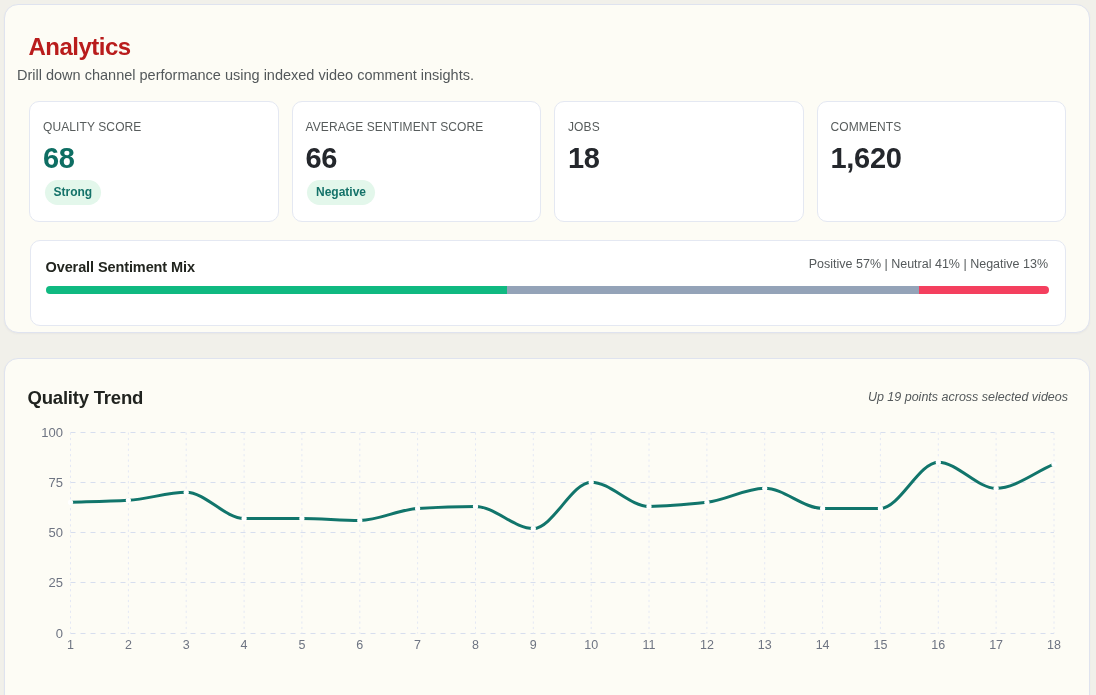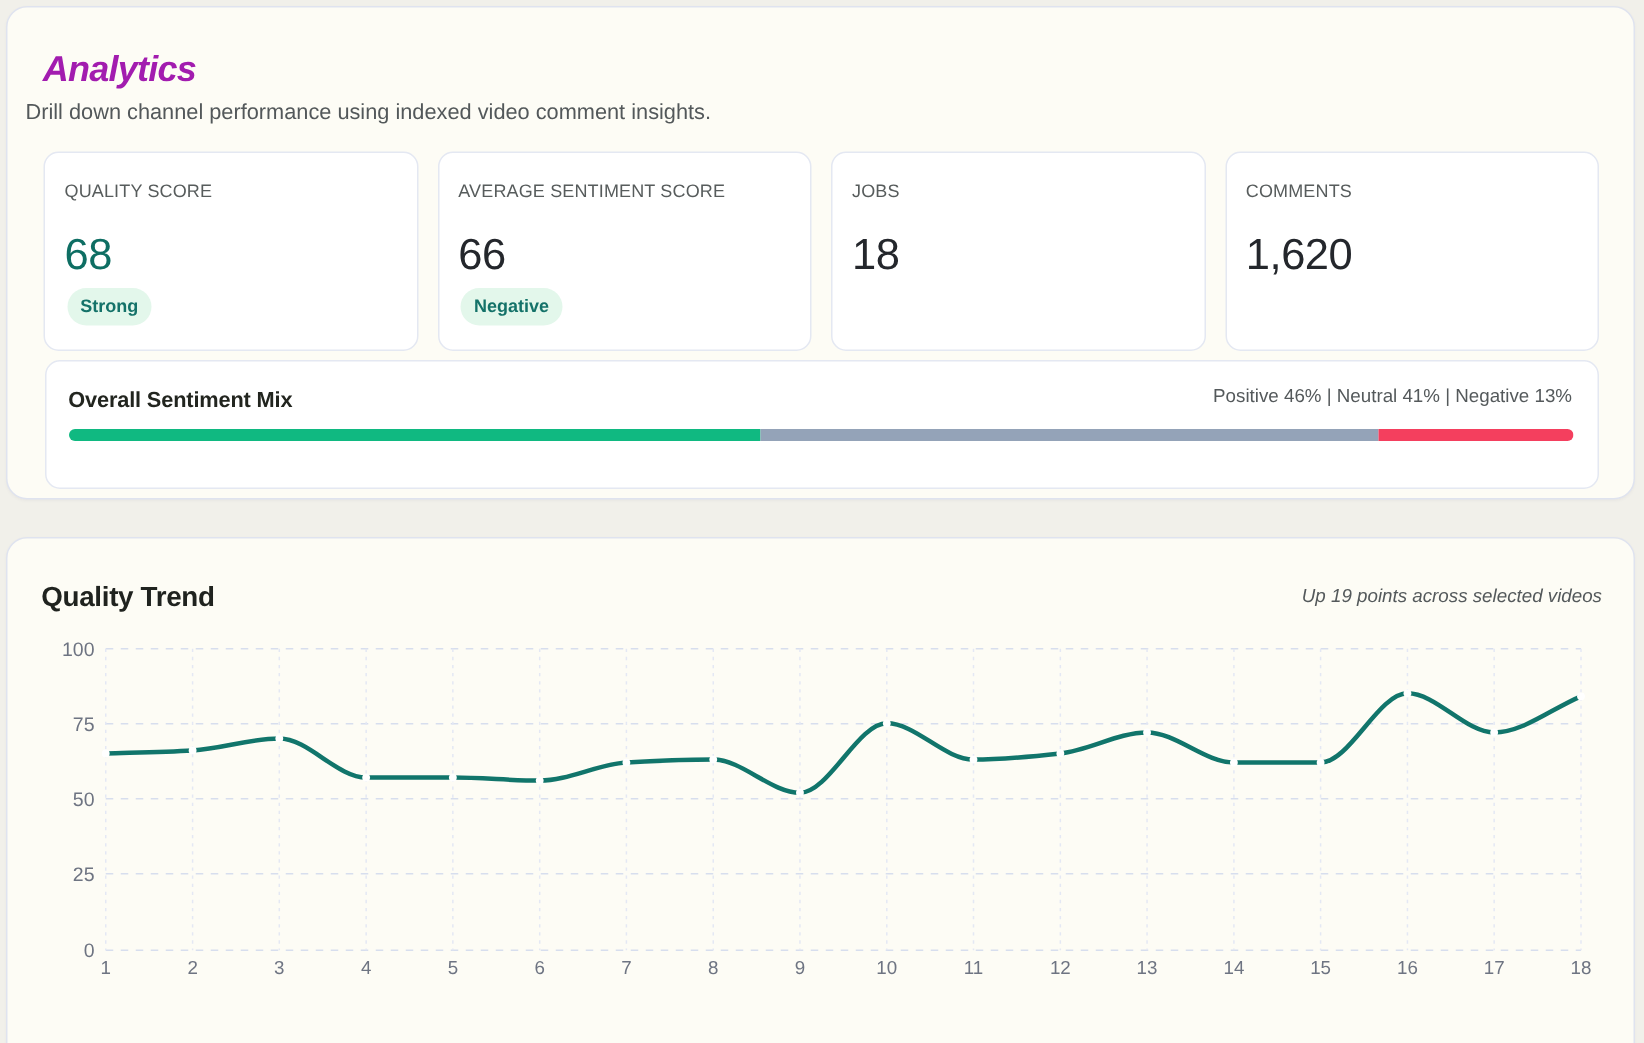--- a/index.html
+++ b/index.html
@@ -1,25 +1,25 @@
 <!DOCTYPE html>
 <html><head>
 <meta charset="utf-8">
 <style>
   * { margin:0; padding:0; box-sizing:border-box; }
   html,body { width:1096px; height:695px; background:#f1f0ea; font-family:"Liberation Sans", sans-serif; overflow:hidden; }
   .bigcard { position:absolute; left:4px; width:1086px; background:#fdfcf5; border:1px solid #dfe3ef; border-radius:14px; box-shadow:0 1px 2px rgba(70,80,110,0.05); }
   #card1 { top:4px; height:329px; }
   #card2 { top:358px; height:411px; }
-  h1 { position:absolute; left:23.5px; top:28px; font-size:24px; font-weight:700; color:#a21caf; letter-spacing:-0.5px;font-style:italic; }
+  h1 { position:absolute; left:23.5px; top:28px; font-size:24px; font-weight:700; color:#b91c1c; letter-spacing:-0.5px; }
   .subtitle { position:absolute; left:12px; top:62px; font-size:14.5px; color:#53585a; }
   .stats { position:absolute; left:24px; top:96px; width:1037px; height:110px; display:grid; grid-template-columns:repeat(4,1fr); gap:13px; }
   .stat { background:#ffffff; border:1px solid #e4e8f2; border-radius:10px; padding:16px 13px; position:relative; }
   .stat .label { font-size:12px; letter-spacing:0.1px; color:#575c5c; margin-top:2px; }
-  .stat .num { font-size:29px; font-weight:400; margin-top:20px; color:#24272c; letter-spacing:-0.3px;}
+  .stat .num { font-size:29px; font-weight:700; margin-top:8px; color:#24272c; letter-spacing:-0.3px;}
   .stat .num.teal { color:#0e6e63; }
   .badge { display:inline-block; margin-top:5px; margin-left:1.5px; background:#e3f7eb; color:#147269; font-size:12px; font-weight:700; padding:5px 9px 6px; border-radius:999px; }
   .sentiment { position:absolute; left:25px; top:235px; width:1036px; height:86px; background:#ffffff; border:1px solid #e4e8f2; border-radius:10px; }
   .sentiment .t { position:absolute; left:14.5px; top:18px; font-size:14.5px; font-weight:700; color:#22251f; letter-spacing:-0.1px; }
   .sentiment .r { position:absolute; right:17px; top:16px; font-size:12.5px; color:#54595b; }
   .bar { position:absolute; left:15px; right:16px; top:45px; height:8px; border-radius:999px; overflow:hidden; display:flex; }
   .bar .g { width:46%; background:#10b981; }
   .bar .n { width:41%; background:#94a3b8; }
   .bar .e { width:13%; background:#f43f5e; }
   .qt-title { position:absolute; left:22.5px; top:27.5px; font-size:18.5px; font-weight:700; color:#20231f; letter-spacing:-0.2px; }
@@ -46,21 +46,21 @@
       <div class="label">JOBS</div>
       <div class="num">18</div>
     </div>
     <div class="stat">
       <div class="label">COMMENTS</div>
       <div class="num">1,620</div>
     </div>
   </div>
   <div class="sentiment">
     <div class="t">Overall Sentiment Mix</div>
-    <div class="r">Positive 46% | Neutral 41% | Negative 13%</div>
+    <div class="r">Positive 57% | Neutral 41% | Negative 13%</div>
     <div class="bar">
         <div class="g"></div>
         <div class="n"></div>
         <div class="e"></div>
       </div>
   </div>
 </div>
 <div class="bigcard" id="card2">
   <div class="qt-title">Quality Trend</div>
   <div class="qt-right">Up 19 points across selected videos</div>

